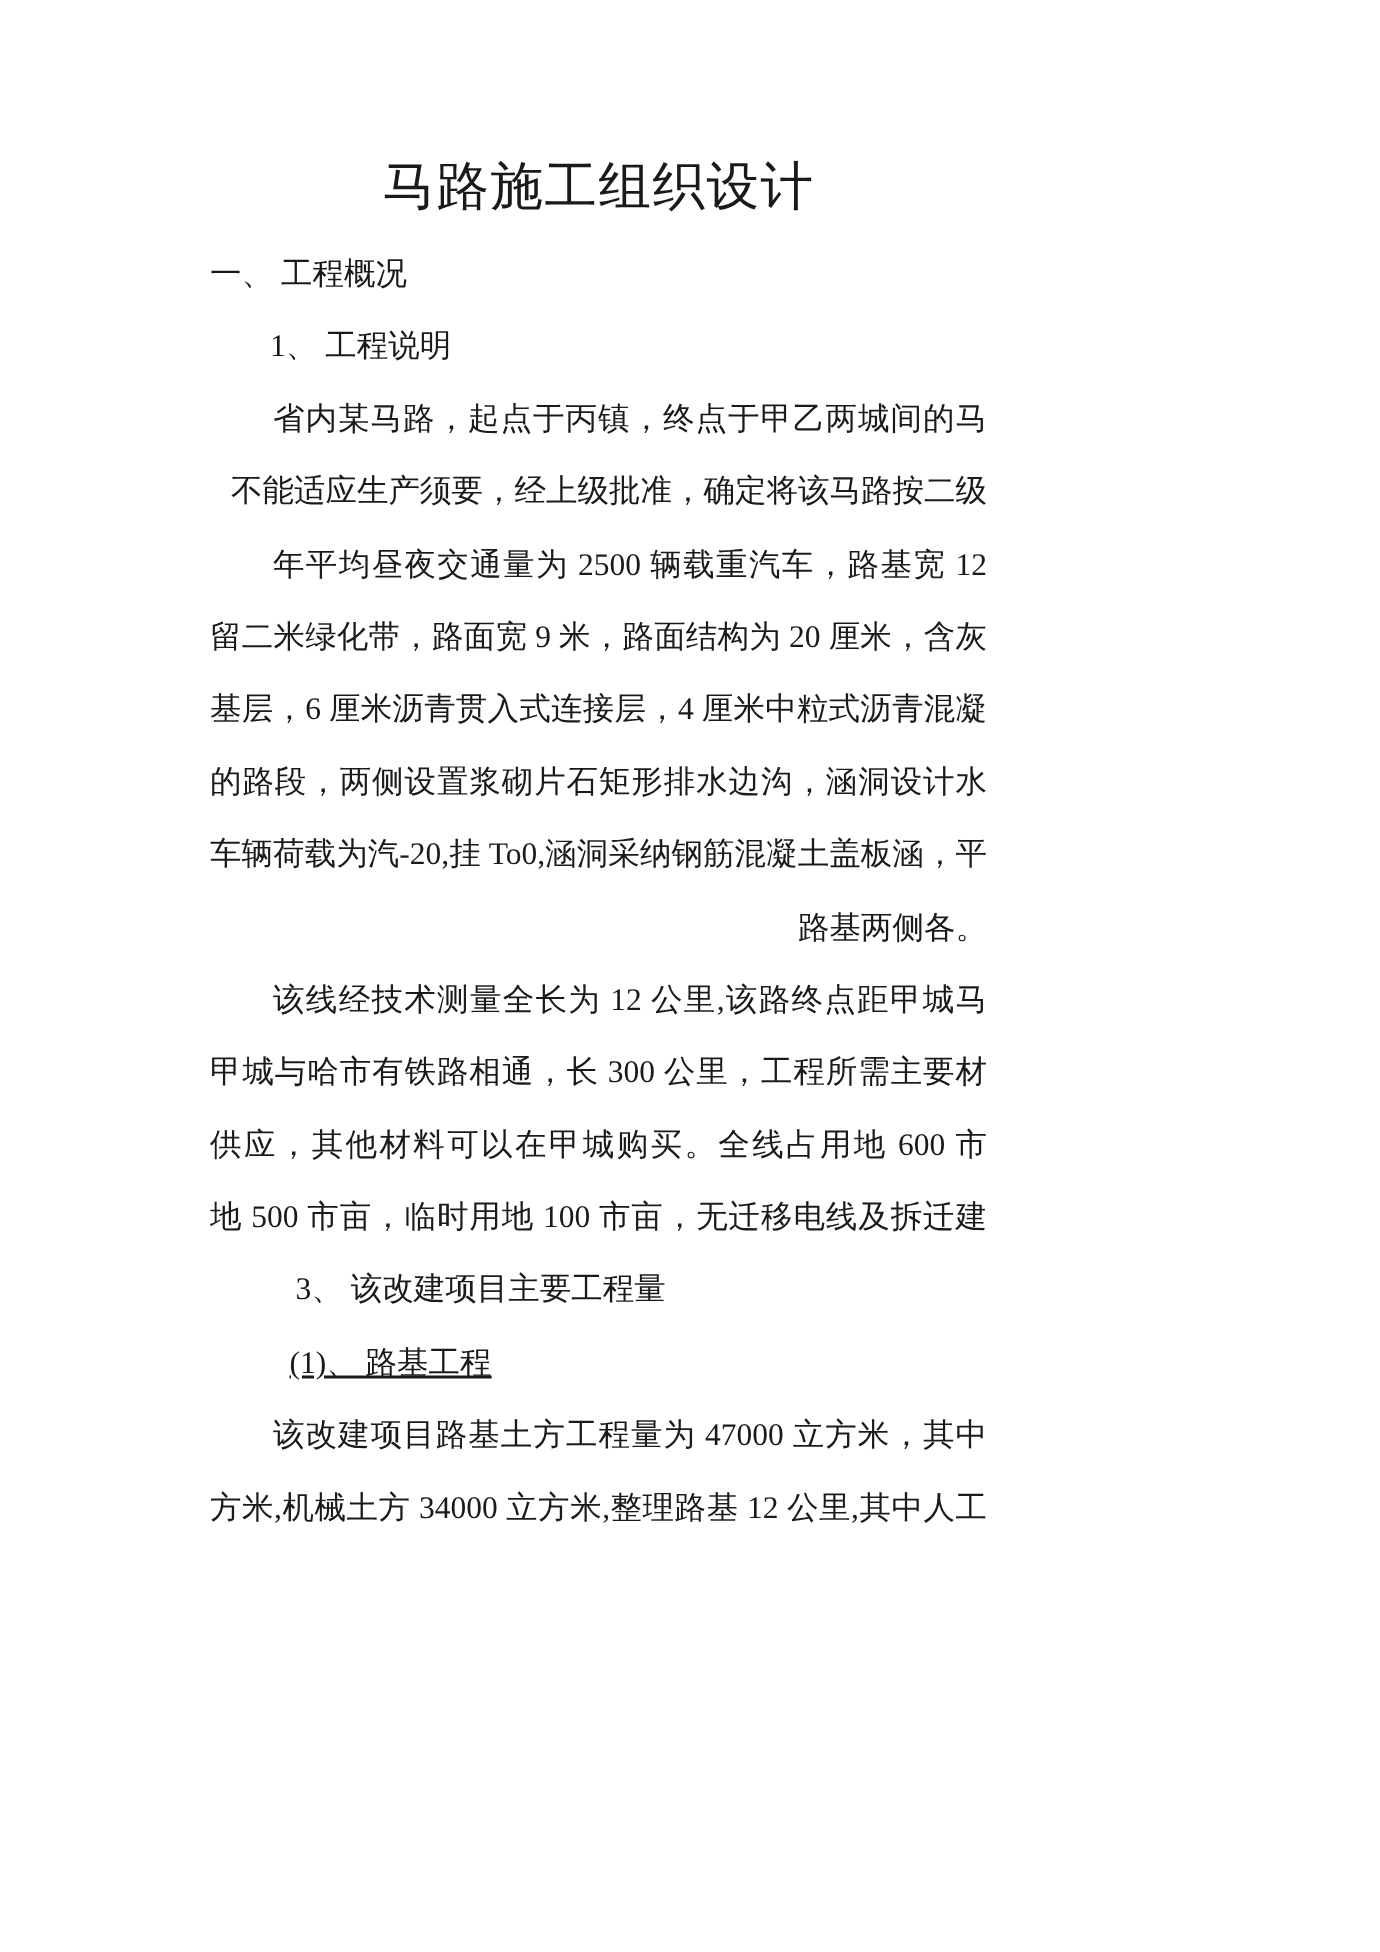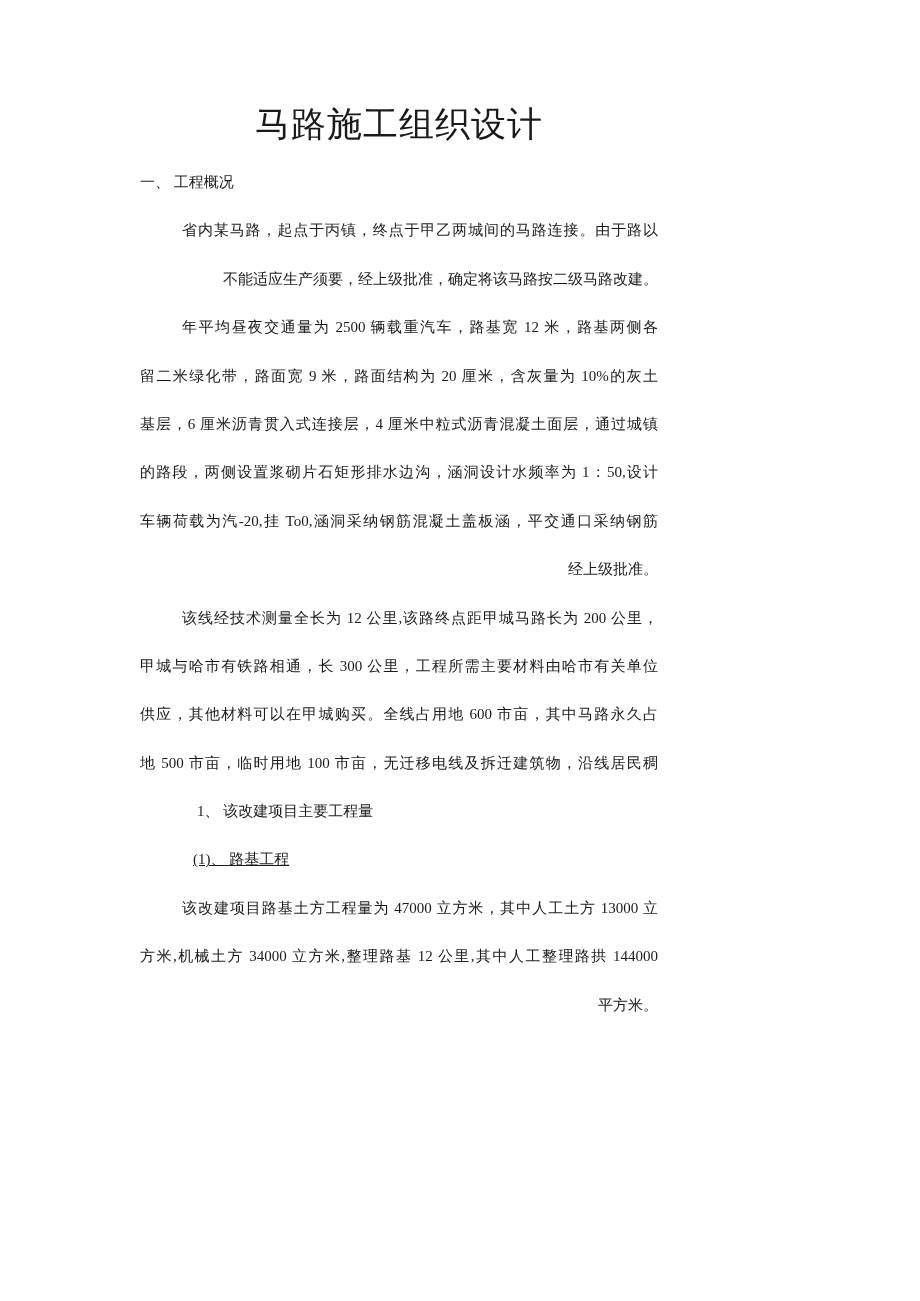--- a/index.html
+++ b/index.html
@@ -24,21 +24,21 @@
   .doc-title {
     text-align: center;
     font-size: 35px;
     line-height: 55px;
     font-weight: 500;
     letter-spacing: 1px;
     margin-bottom: 6px;
     white-space: nowrap;
   }
   .line {
-    font-size: 15px;
+    font-size: 21px;
     line-height: 48.4px;
     height: 48.4px;
     overflow: hidden;
   }
   
   .h1 { padding-left: 0; }
   .h2a { padding-left: 40px; }   
   .h2b { padding-left: 57px; }   
   .h3  { padding-left: 53px; text-decoration: underline; }   
   
@@ -58,31 +58,31 @@
   }
 </style>
 </head>
 <body>
 
 <div class="page">
 
   <div class="doc-title">马路施工组织设计</div>
 
   <div class="line h1">一、 工程概况</div>
+  <div class="line h2a">1、 工程说明</div>
   <div class="line pf">省内某马路，起点于丙镇，终点于甲乙两城间的马路连接。由于路以</div>
   <div class="line pl">不能适应生产须要，经上级批准，确定将该马路按二级马路改建。</div>
   <div class="line pf">年平均昼夜交通量为 2500 辆载重汽车，路基宽 12 米，路基两侧各</div>
   <div class="line pm">留二米绿化带，路面宽 9 米，路面结构为 20 厘米，含灰量为 10%的灰土</div>
   <div class="line pm">基层，6 厘米沥青贯入式连接层，4 厘米中粒式沥青混凝土面层，通过城镇</div>
   <div class="line pm">的路段，两侧设置浆砌片石矩形排水边沟，涵洞设计水频率为 1：50,设计</div>
   <div class="line pm">车辆荷载为汽-20,挂 To0,涵洞采纳钢筋混凝土盖板涵，平交通口采纳钢筋</div>
-  <div class="line pl">经上级批准。</div>
+  <div class="line pl">路基两侧各。</div>
   <div class="line pf">该线经技术测量全长为 12 公里,该路终点距甲城马路长为 200 公里，</div>
   <div class="line pm">甲城与哈市有铁路相通，长 300 公里，工程所需主要材料由哈市有关单位</div>
   <div class="line pm">供应，其他材料可以在甲城购买。全线占用地 600 市亩，其中马路永久占</div>
   <div class="line pm">地 500 市亩，临时用地 100 市亩，无迁移电线及拆迁建筑物，沿线居民稠</div>
-  <div class="line h2b">1、 该改建项目主要工程量</div>
+  <div class="line h2b">3、 该改建项目主要工程量</div>
   <div class="line h3">(1)、 路基工程</div>
   <div class="line pf">该改建项目路基土方工程量为 47000 立方米，其中人工土方 13000 立</div>
   <div class="line pm">方米,机械土方 34000 立方米,整理路基 12 公里,其中人工整理路拱 144000</div>
-  <div class="line pl">平方米。</div>
 
 </div>
 
 </body></html>

